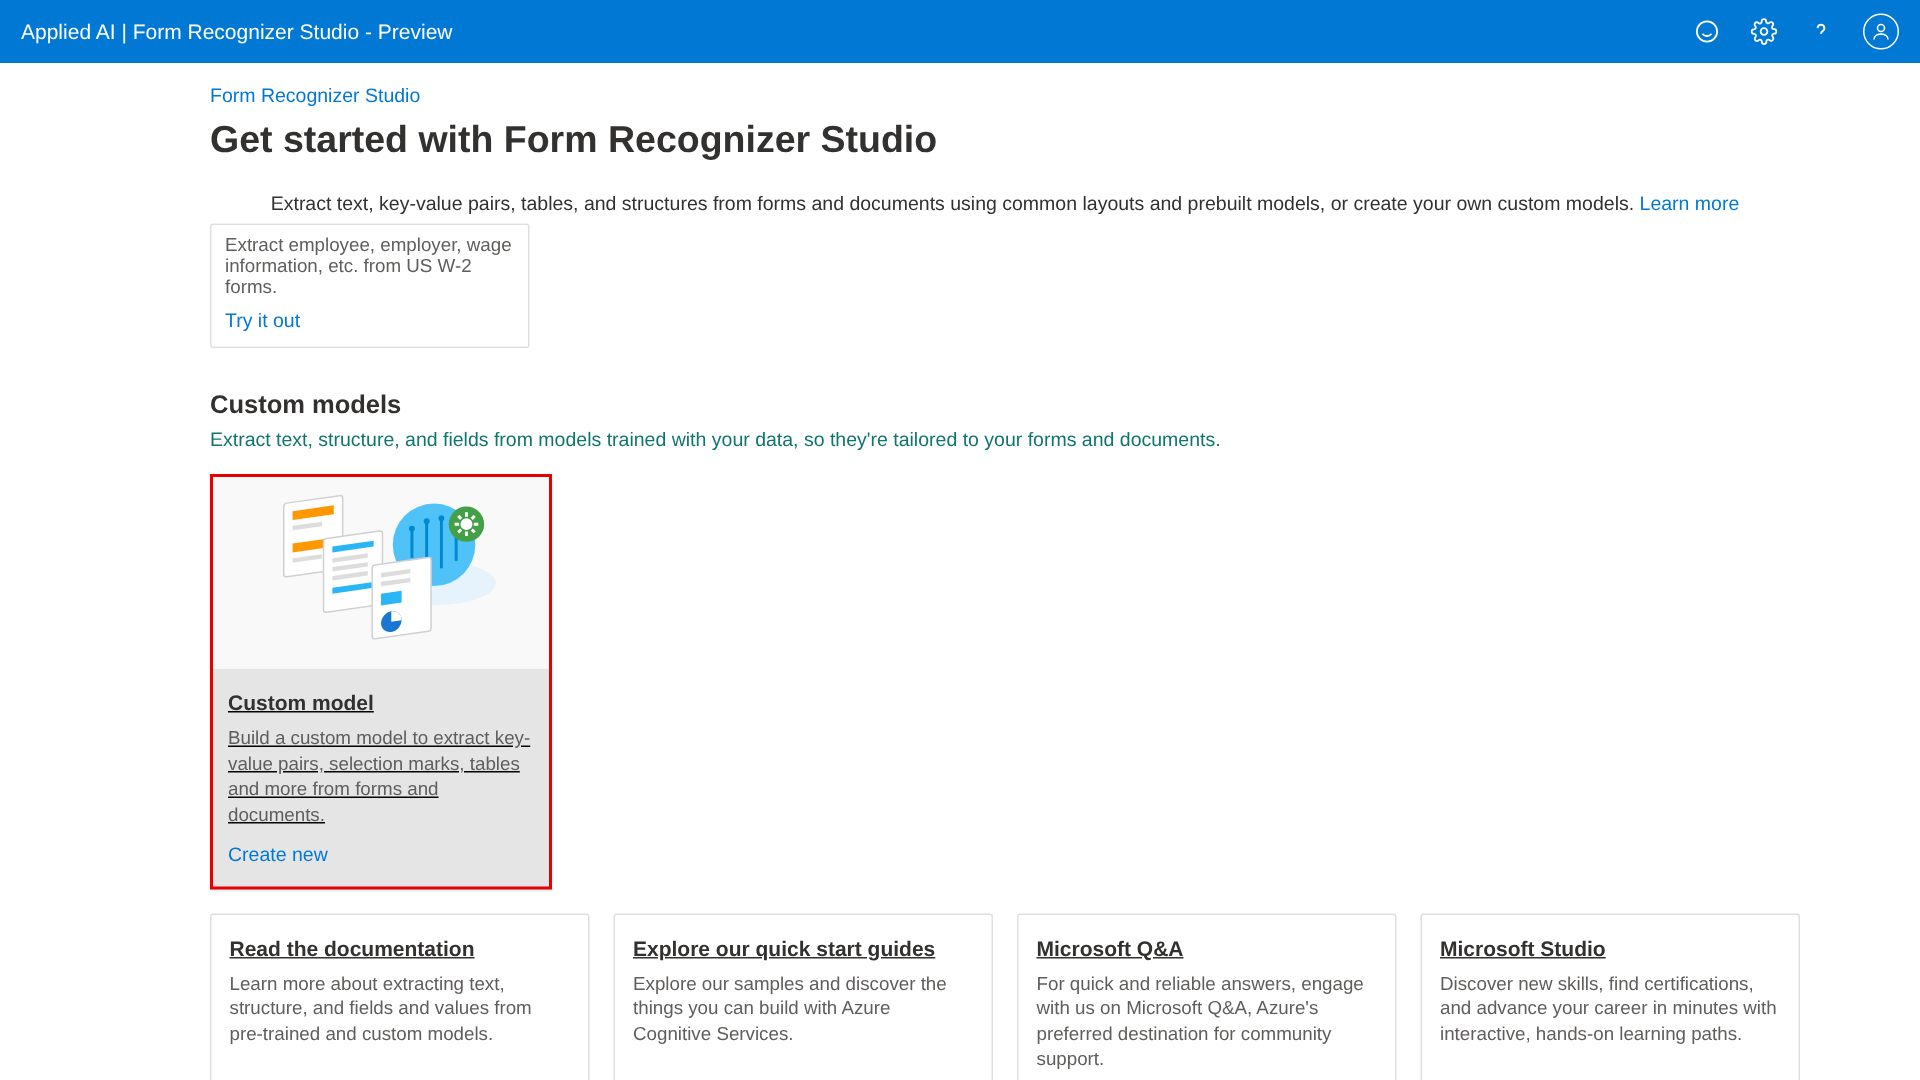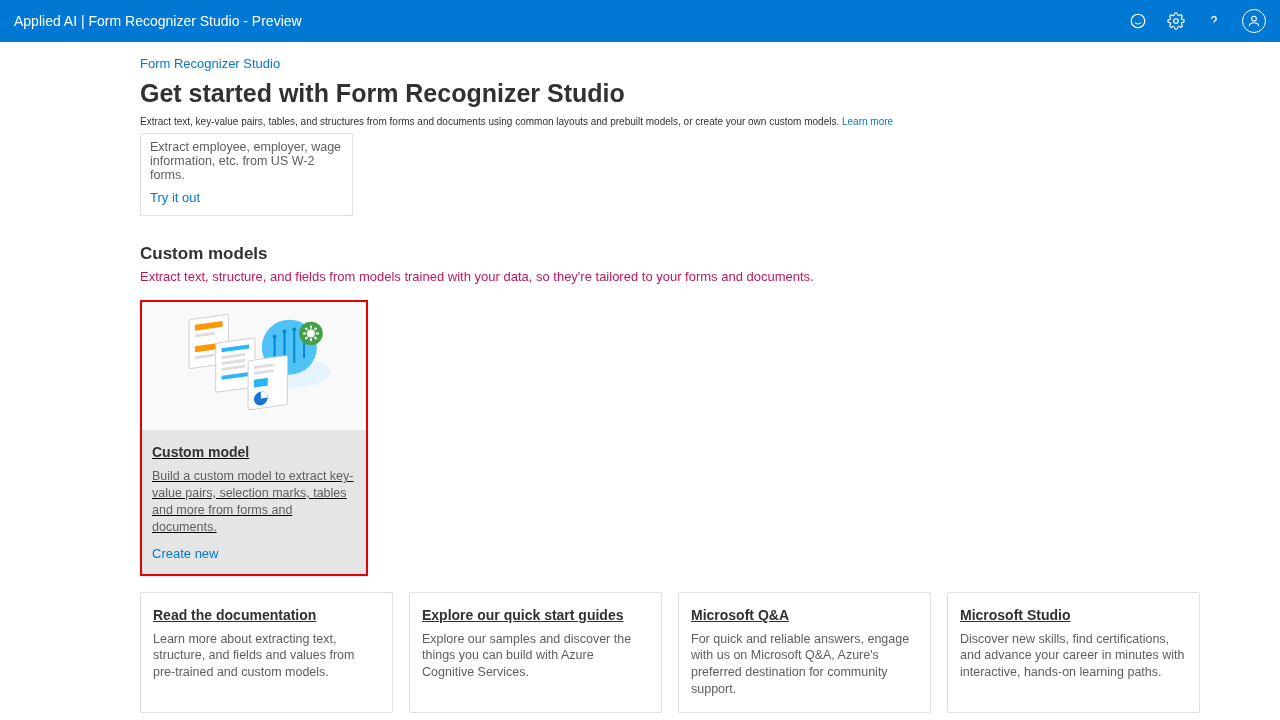--- a/index.html
+++ b/index.html
@@ -20,31 +20,31 @@
 .header-icons .account { width: 24px; height: 24px; border: 1.5px solid #fff; border-radius: 50%; }
 
 .page { position: absolute; top: 42px; left: 0; right: 0; bottom: 0; overflow: hidden; }
 .content { height: 100%; overflow-y: scroll; padding-bottom: 20px; border-radius: 13px; }
 .content-inner { max-width: 1100px; margin-left: 140px; padding-right: 40px; }
 
 .breadcrumb { margin-top: 14px; font-size: 13px; }
 .breadcrumb a { color: #0078d4; text-decoration: none; }
 
 h1.page-title { font-size: 25px; font-weight: 700; margin-top: 8px; color: #323130; }
-p.page-subtitle { font-size: 10px; color: #323130; margin-top: 8px; }
+p.page-subtitle { font-size: 13px; color: #323130; margin-top: 20px; text-align: center; }
 p.page-subtitle a { color: #0078d4; text-decoration: none; }
 
 .w2-card {
   margin-top: 6px; width: 213px; border: 1px solid #e1dfdd; border-radius: 2px;
   background: #fff; padding: 6px 9px 10px; font-size: 12.5px; color: #605e5c;
 }
 .w2-card a { display: inline-block; margin-top: 8px; color: #0078d4; text-decoration: none; font-size: 13px; }
 
 h2.section-title { font-size: 17px; font-weight: 600; color: #323130; margin-top: 28px; }
-p.section-sub { font-size: 13px; color: #be185d; margin-top: 5px; }
+p.section-sub { font-size: 13px; color: #0f766e; margin-top: 5px; }
 
 .custom-model-card {
   margin-top: 16px; width: 228px; border: 2.5px solid #e60000;
   background: #e5e5e5; box-shadow: 0 1px 2px rgba(0,0,0,.1); text-decoration: underline;
 }
 .cm-img { height: 128px; background: #f9f9f9; position: relative; }
 .cm-svg { position: absolute; inset: 0; }
 .cm-body { padding: 14px 10px 12px; }
 .cm-title { font-size: 14px; font-weight: 600; color: #323130; }
 .cm-desc { font-size: 12.5px; color: #605e5c; margin-top: 8px; line-height: 1.35; }

